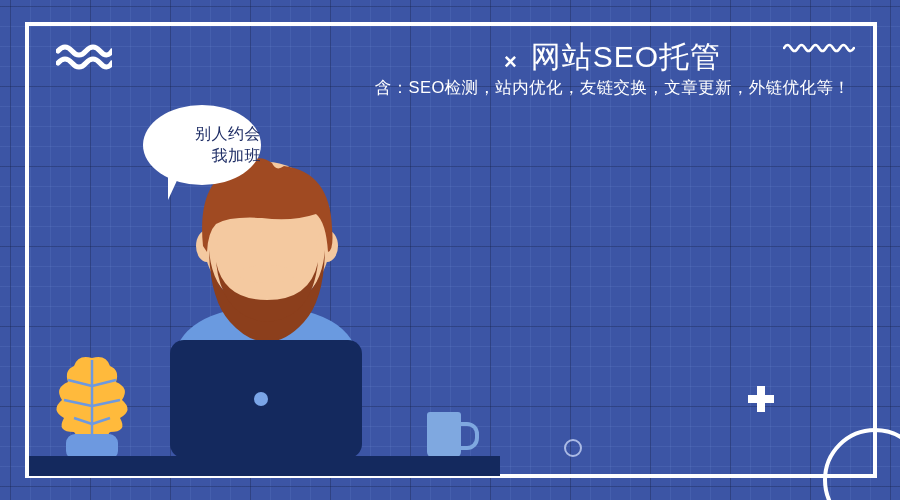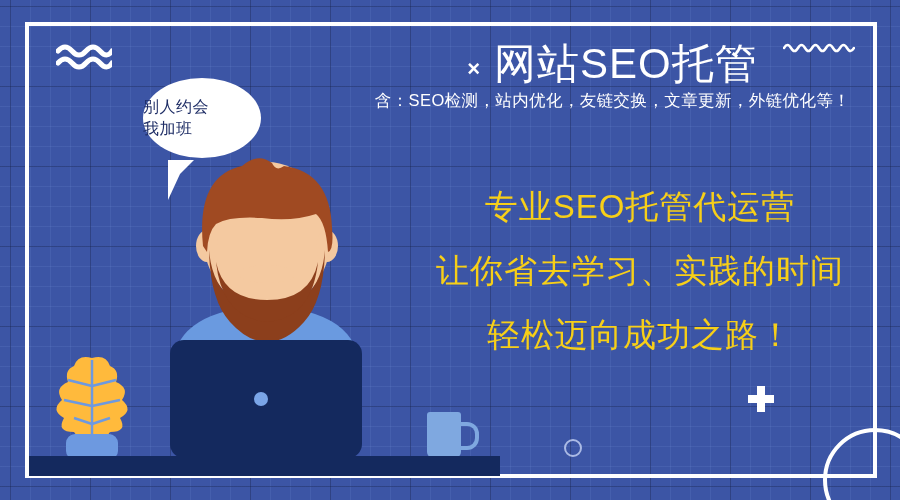--- a/index.html
+++ b/index.html
@@ -96,21 +96,21 @@
   }
   #title-x {
     color: #ffffff;
     font-size: 22px;
     font-weight: bold;
     line-height: 1;
     margin-top: 10px;
   }
   #main-title {
     color: #ffffff;
-    font-size: 42px;
+    font-size: 30px;
     font-weight: 500;
     letter-spacing: 1px;
     line-height: 1.15;
     white-space: nowrap;
   }
   #subtitle {
     margin-top: 2px;
     color: #ffffff;
     font-size: 16.5px;
     letter-spacing: 0.4px;
@@ -129,27 +129,27 @@
     font-weight: 500;
     letter-spacing: 1px;
     line-height: 1.0;
     margin-bottom: 31px;
     white-space: nowrap;
   }
   .slogan-line:last-child { margin-bottom: 0; }
   
   #speech-bubble {
     position: absolute;
-    left: 143px; top: 78px;
+    left: 143px; top: 105px;
     width: 118px; height: 80px;
     background: #ffffff;
     border-radius: 50%;
     display: flex;
     flex-direction: column;
-    align-items: flex-start;
+    align-items: flex-end;
     justify-content: center;
     z-index: 6;
   }
   #speech-bubble .bubble-line {
     color: #1f2e66;
     font-size: 16px;
     line-height: 1.35;
     letter-spacing: 0.5px;
     white-space: nowrap;
   }
@@ -234,25 +234,20 @@
   <div class="deco" id="small-circle"></div>
 
   <div id="header-block">
     <div id="title-row">
       <span id="title-x">×</span>
       <span id="main-title">网站SEO托管</span>
     </div>
     <div id="subtitle">含：SEO检测，站内优化，友链交换，文章更新，外链优化等！</div>
   </div>
 
-  <div id="slogan">
-    <div class="slogan-line">专业SEO托管代运营</div>
-    <div class="slogan-line">让你省去学习、实践的时间</div>
-    <div class="slogan-line">轻松迈向成功之路！</div>
-  </div>
 
   <div id="bubble-tail"></div>
   <div id="speech-bubble">
     <div class="bubble-line">别人约会</div>
     <div class="bubble-line">我加班</div>
   </div>
 
   <svg id="person" width="900" height="500" viewBox="0 0 900 500">
 
     <path d="M172 420 L172 372 Q172 310 266 306 Q360 310 360 372 L360 420 Z" fill="#6a9ae0"></path>

